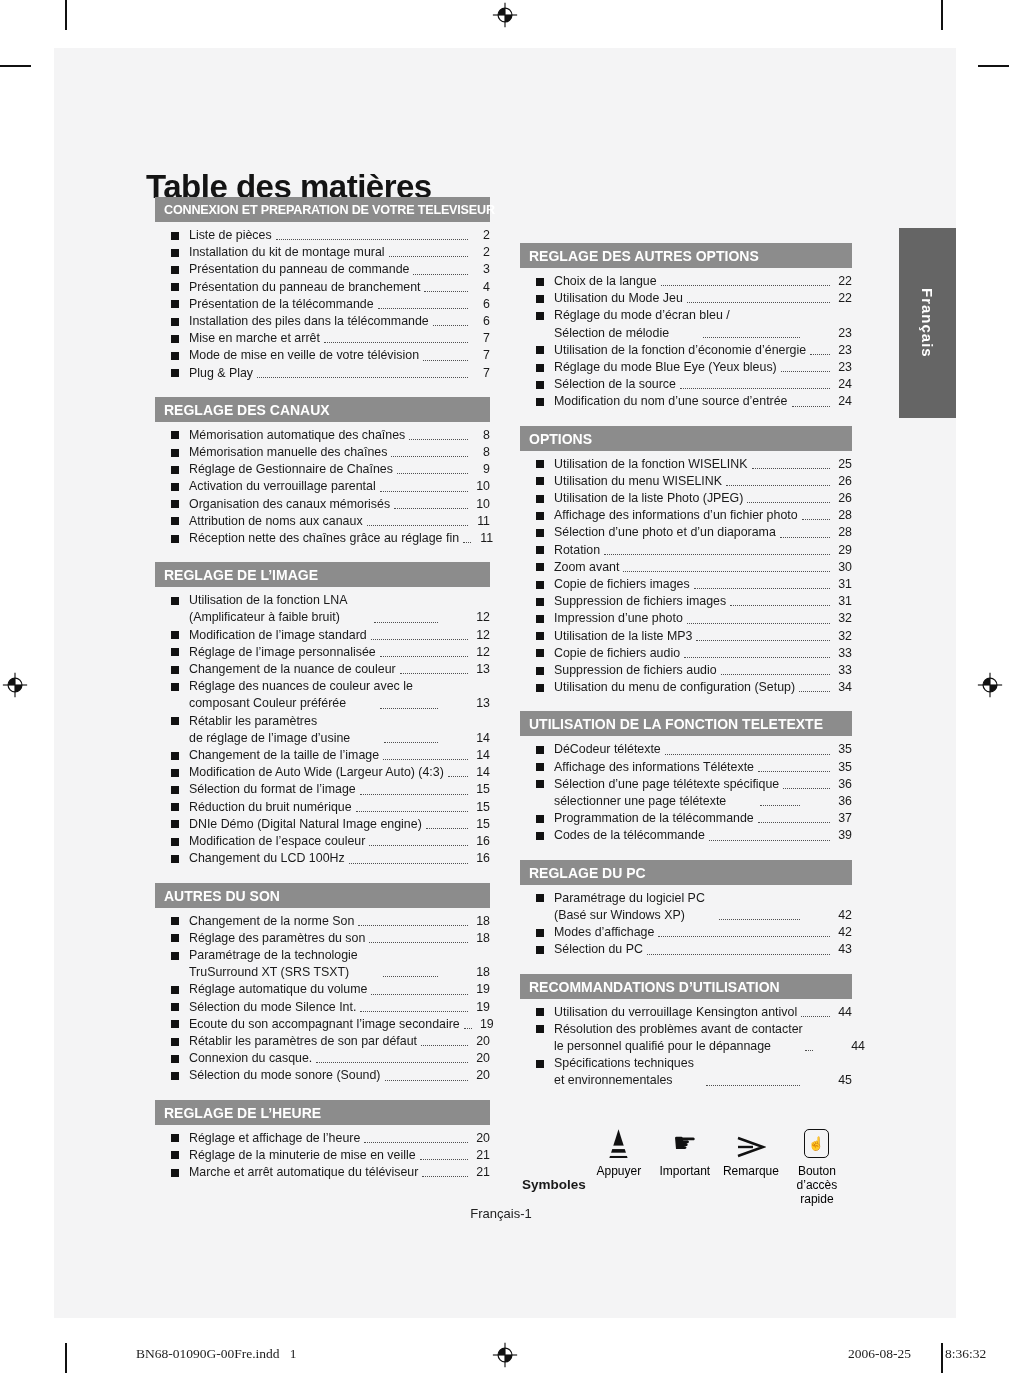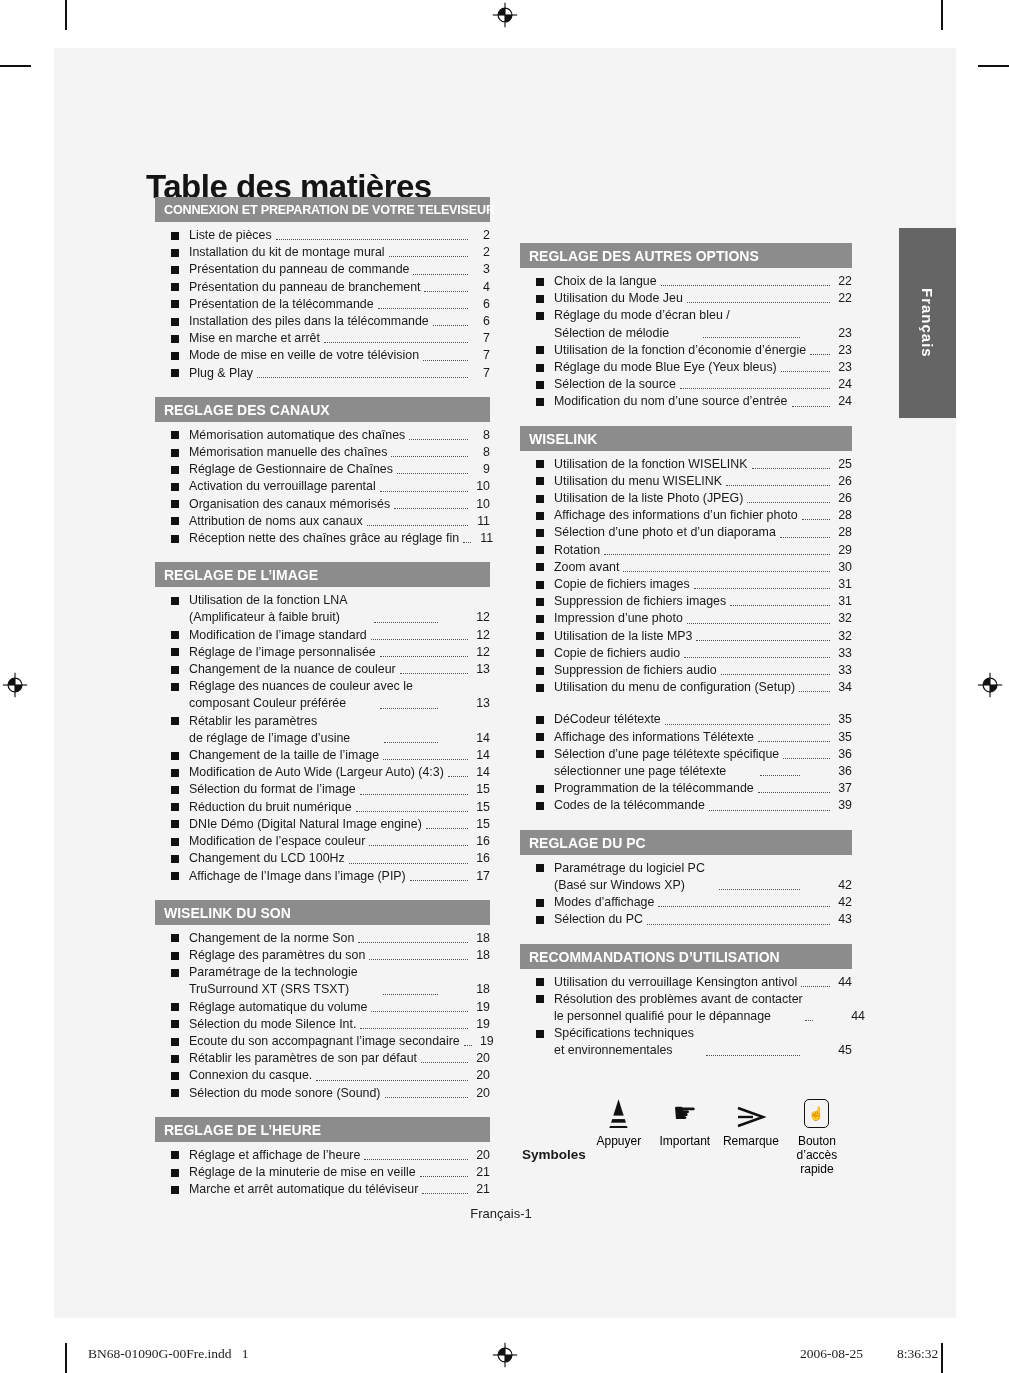--- a/index.html
+++ b/index.html
@@ -43,21 +43,21 @@
   .legend-label{font-weight:bold;font-size:13.5px;align-self:flex-end;padding-bottom:14px;}
   .legend-item{display:flex;flex-direction:column;align-items:center;width:78px;}
   .legend-icon{height:38px;display:flex;align-items:flex-end;justify-content:center;}
   .legend-caption{font-size:12px;text-align:center;line-height:14px;margin-top:6px;color:#000000;}
   .hand-glyph{font-size:27px;line-height:30px;color:#111;}
   .qab-box{width:23px;height:27px;border:1.6px solid #111;border-radius:5px;display:flex;
            align-items:center;justify-content:center;font-size:13px;color:#111;}
 
   
   .page-footer{position:absolute;left:0;right:8px;top:1158px;text-align:center;font-size:13px;color:#222;}
-  .slug{position:absolute;font-family:"Liberation Serif",serif;font-size:13.5px;color:#1d1d1d;white-space:pre;}
+  .slug{position:absolute;font-family:"Liberation Serif",serif;font-size:13.5px;color:#1d1d1d;white-space:pre;margin-left:48px;}
   .slug-file{left:88px;top:1346px;}
   .slug-date{left:800px;top:1346px;}
   .slug-time{left:897px;top:1346px;}
 </style>
 </head>
 <body>
 
 <div class="canvas">
 
   <div class="crop" style="left:65px;top:0;width:1.5px;height:30px;"></div>
@@ -289,29 +289,23 @@
             <span class="lbl">Modification de l’espace couleur</span>
             <span class="leader"></span>
             <span class="pg">16</span>
           </div>
           <div class="toc-row">
             <span class="bullet"></span>
             <span class="lbl">Changement du LCD 100Hz</span>
             <span class="leader"></span>
             <span class="pg">16</span>
           </div>
-          <div class="toc-row">
-            <span class="bullet"></span>
-            <span class="lbl">Affichage de l’Image dans l’image (PIP)</span>
-            <span class="leader"></span>
-            <span class="pg">17</span>
-          </div>
-        </section>
-        <section class="toc-section">
-          <div class="sec-header">WISELINK DU SON</div>
+        </section>
+        <section class="toc-section">
+          <div class="sec-header">AUTRES DU SON</div>
           <div class="toc-row">
             <span class="bullet"></span>
             <span class="lbl">Changement de la norme Son</span>
             <span class="leader"></span>
             <span class="pg">18</span>
           </div>
           <div class="toc-row">
             <span class="bullet"></span>
             <span class="lbl">Réglage des paramètres du son</span>
             <span class="leader"></span>
@@ -430,21 +424,21 @@
             <span class="pg">24</span>
           </div>
           <div class="toc-row">
             <span class="bullet"></span>
             <span class="lbl">Modification du nom d’une source d’entrée</span>
             <span class="leader"></span>
             <span class="pg">24</span>
           </div>
         </section>
         <section class="toc-section">
-          <div class="sec-header">WISELINK</div>
+          <div class="sec-header">OPTIONS</div>
           <div class="toc-row">
             <span class="bullet"></span>
             <span class="lbl">Utilisation de la fonction WISELINK</span>
             <span class="leader"></span>
             <span class="pg">25</span>
           </div>
           <div class="toc-row">
             <span class="bullet"></span>
             <span class="lbl">Utilisation du menu WISELINK</span>
             <span class="leader"></span>
@@ -517,20 +511,21 @@
             <span class="pg">33</span>
           </div>
           <div class="toc-row">
             <span class="bullet"></span>
             <span class="lbl">Utilisation du menu de configuration (Setup)</span>
             <span class="leader"></span>
             <span class="pg">34</span>
           </div>
         </section>
         <section class="toc-section">
+          <div class="sec-header">UTILISATION DE LA FONCTION TELETEXTE</div>
           <div class="toc-row">
             <span class="bullet"></span>
             <span class="lbl">DéCodeur télétexte</span>
             <span class="leader"></span>
             <span class="pg">35</span>
           </div>
           <div class="toc-row">
             <span class="bullet"></span>
             <span class="lbl">Affichage des informations Télétexte</span>
             <span class="leader"></span>

